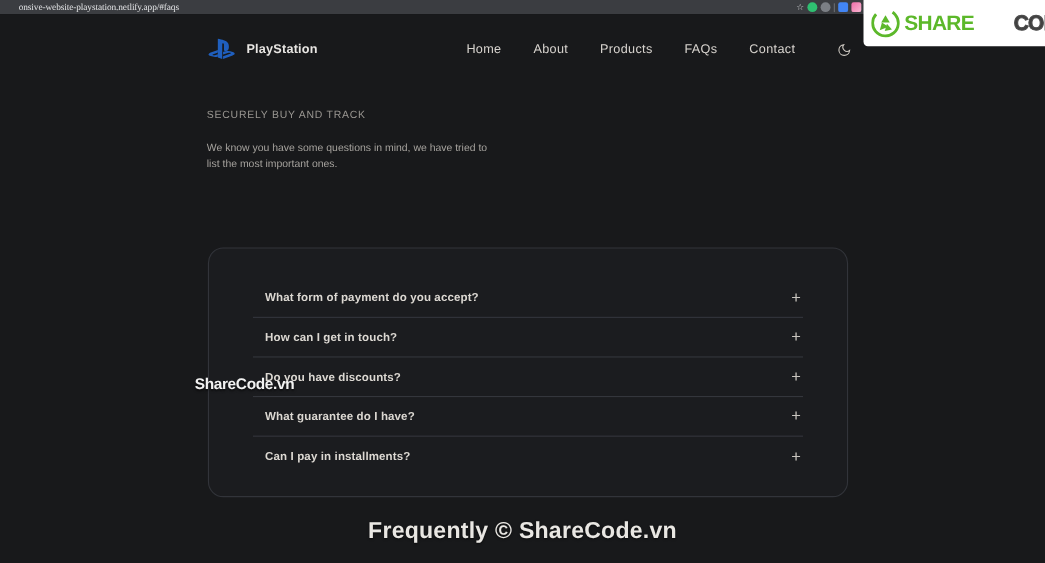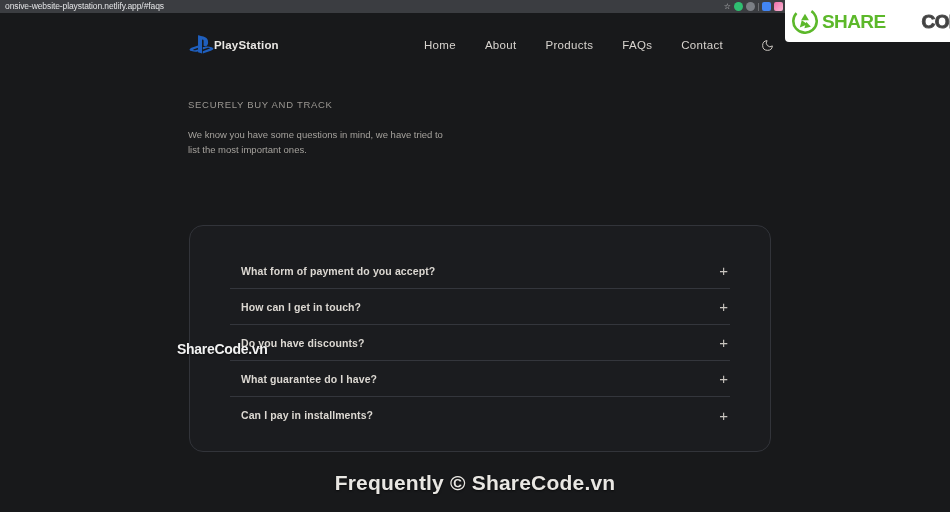--- a/index.html
+++ b/index.html
@@ -19,23 +19,24 @@
     width: 950px;
     height: 13px;
     background: #3b3d41;
     display: flex;
     align-items: center;
   }
   #url-bar-text {
     font-size: 8.5px;
     color: #e3e4e6;
     white-space: nowrap;
-    padding-left: 5px;
+    padding-left: 17px;
     letter-spacing: -0.1px;
     line-height: 13px;
+    font-family: Liberation Serif, serif;
   }
   #chrome-right {
     position: absolute;
     right: 0; top: 0;
     height: 13px;
     display: flex;
     align-items: center;
     gap: 3px;
     padding-right: 2px;
   }
@@ -93,20 +94,21 @@
     width: 950px;
     height: 40px;
     display: flex;
     align-items: center;
   }
   #brand {
     position: absolute;
     left: 188px;
     display: flex;
     align-items: center;
+    gap: 10px;
   }
   #ps-logo { width: 26px; height: 22px; }
   #brand-name {
     font-size: 11.5px;
     color: #e8e6e3;
     font-weight: bold;
     letter-spacing: 0.2px;
   }
   #main-nav {
     position: absolute;

